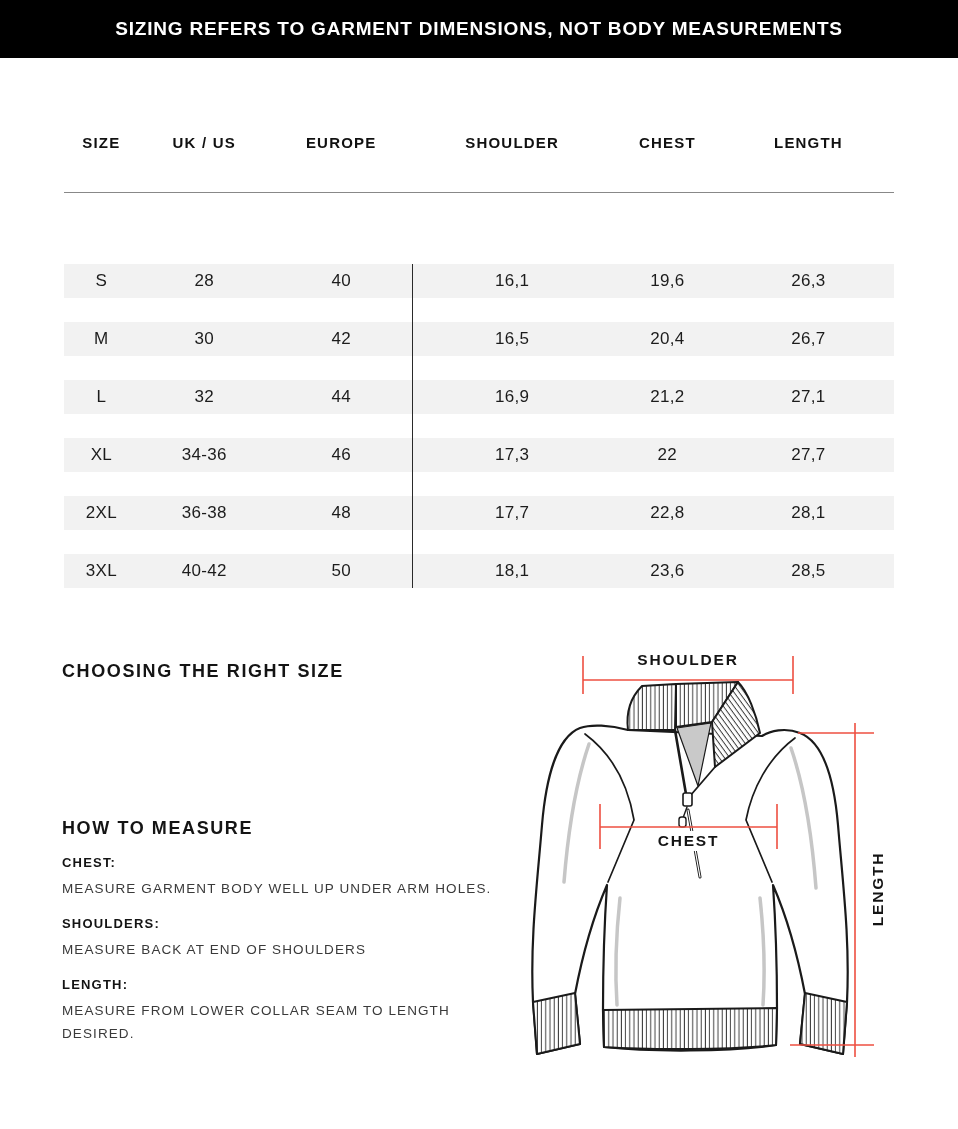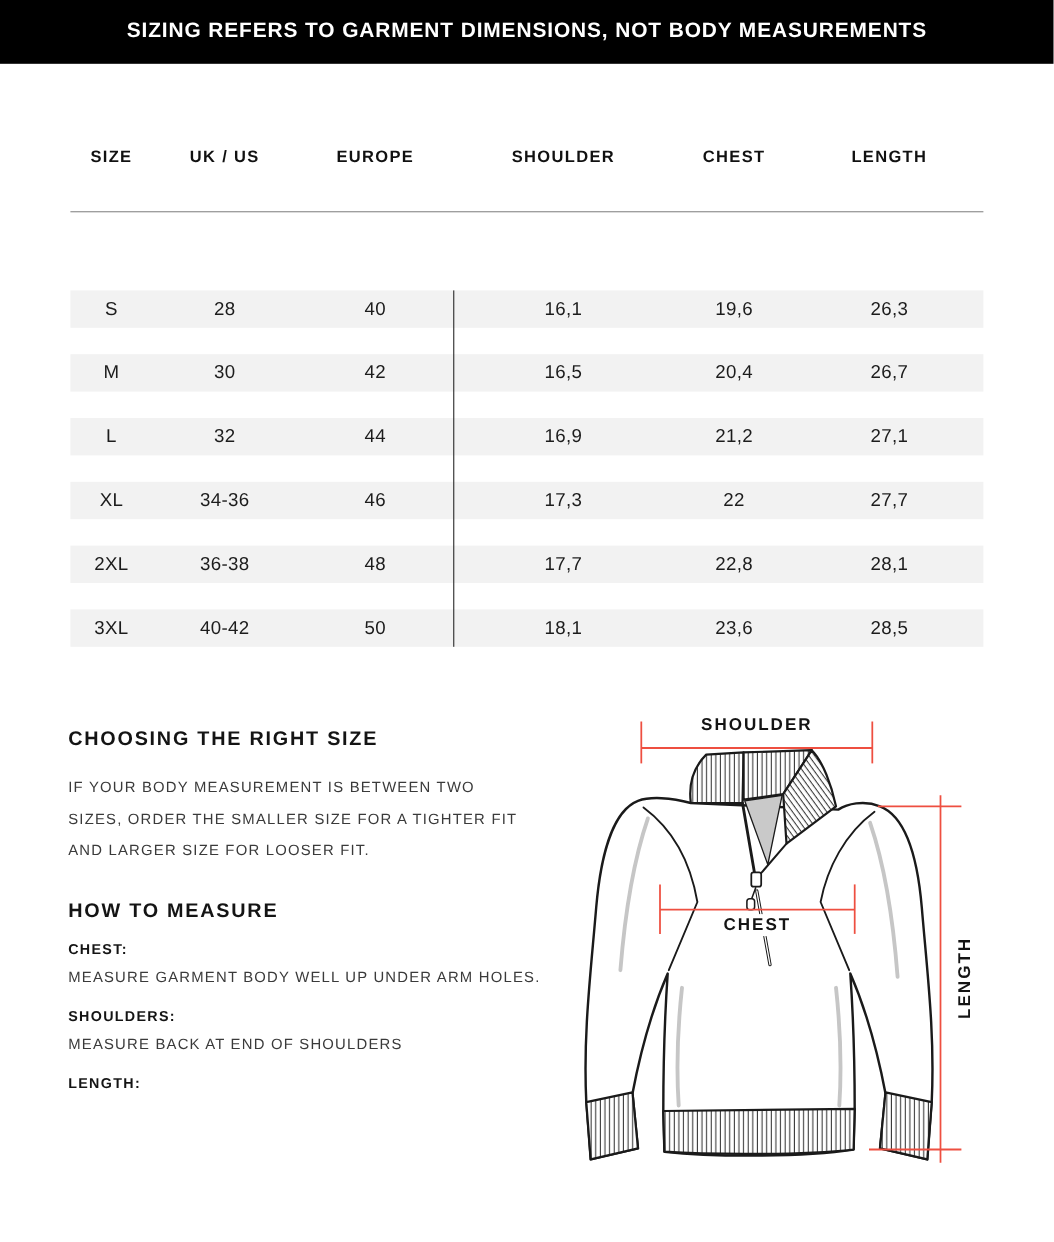--- a/index.html
+++ b/index.html
@@ -135,25 +135,20 @@
         <div class="td">50</div>
         <div class="td">18,1</div>
         <div class="td">23,6</div>
         <div class="td">28,5</div>
       </div>
     </div>
   </section>
 
   <section class="choosing">
     <h2 class="sec-heading">CHOOSING THE RIGHT SIZE</h2>
-    <div class="lines">
-      <div class="body-line">IF YOUR BODY MEASUREMENT IS BETWEEN TWO</div>
-      <div class="body-line">SIZES, ORDER THE SMALLER SIZE FOR A TIGHTER FIT</div>
-      <div class="body-line">AND LARGER SIZE FOR LOOSER FIT.</div>
-    </div>
   </section>
 
   <section class="how-to">
     <h2 class="sec-heading">HOW TO MEASURE</h2>
 
     <div>
       <div class="mi-label">CHEST:</div>
       <div class="mi-text">
         <div class="body-line">MEASURE GARMENT BODY WELL UP UNDER ARM HOLES.</div>
       </div>
@@ -161,20 +156,24 @@
 
     <div>
       <div class="mi-label">SHOULDERS:</div>
       <div class="mi-text">
         <div class="body-line">MEASURE BACK AT END OF SHOULDERS</div>
       </div>
     </div>
 
     <div>
       <div class="mi-label">LENGTH:</div>
+      <div class="mi-text">
+        <div class="body-line">MEASURE FROM LOWER COLLAR SEAM TO LENGTH</div>
+        <div class="body-line">DESIRED.</div>
+      </div>
     </div>
   </section>
 
   <section class="diagram">
     <svg width="468" height="499" viewBox="0 0 468 499">
       <defs>
         <pattern id="rib" width="4.2" height="6" patternUnits="userSpaceOnUse">
           <rect width="4.2" height="6" fill="#ffffff"></rect>
           <line x1="1.2" y1="0" x2="1.2" y2="6" stroke="#3a3a3a" stroke-width="1"></line>
         </pattern>

